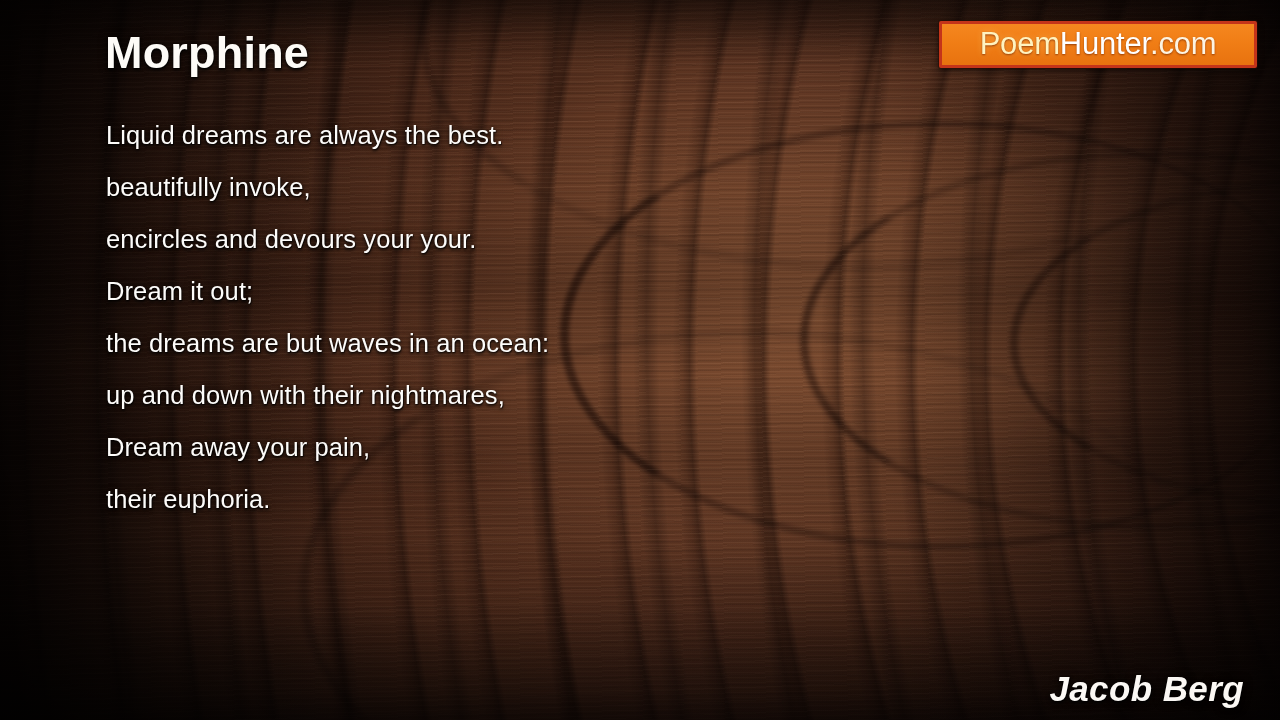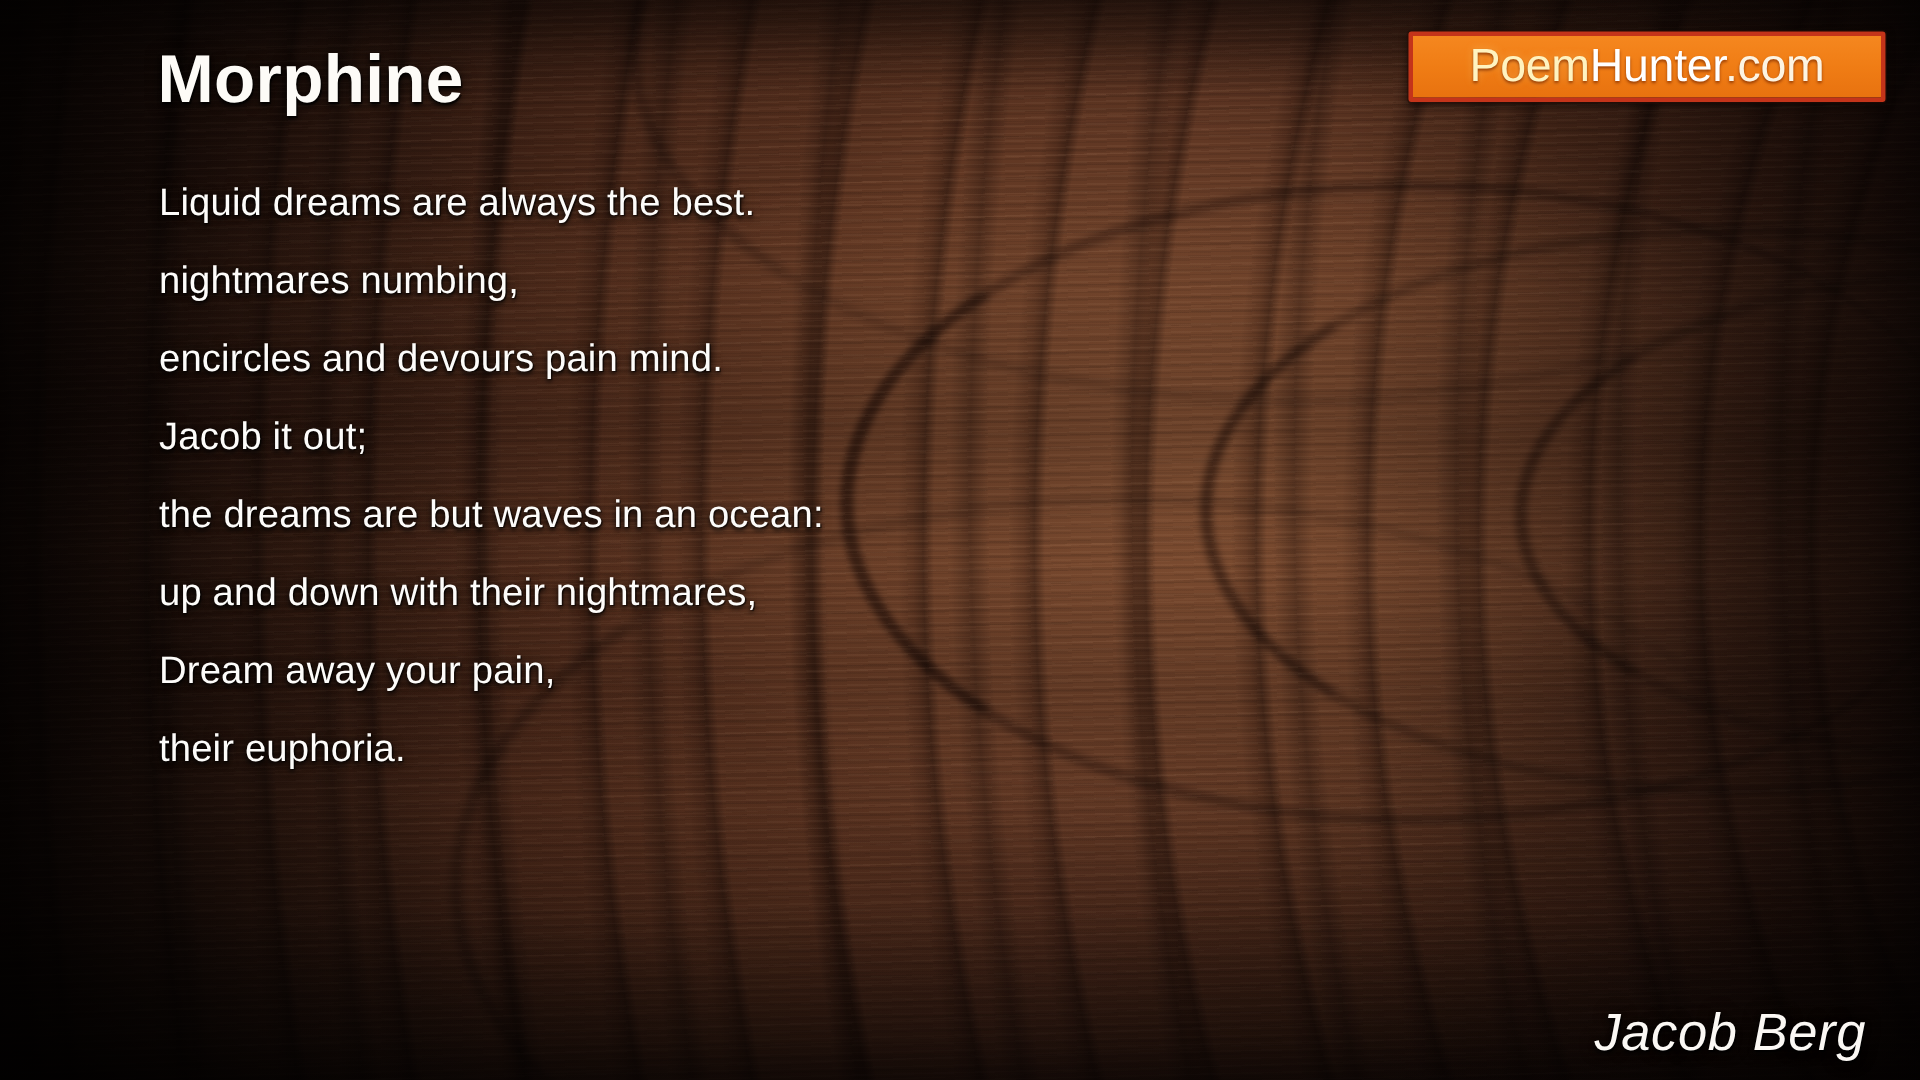--- a/index.html
+++ b/index.html
@@ -209,21 +209,21 @@
       0 0 7px rgba(0,0,0,0.50),
       1px 1px 0 rgba(0,0,0,0.45);
     white-space:nowrap;
   }
 
   #poem-author {
     position:absolute;
     right:36px; bottom:11px;
     font-size:35px;
     font-style:italic;
-    font-weight:400;
+    font-weight:700;
     letter-spacing:0.4px;
     color:#fbf8f4;
     text-shadow:
       0 2px 4px rgba(0,0,0,0.88),
       0 0 10px rgba(0,0,0,0.6),
       1px 1px 0 rgba(0,0,0,0.5);
     white-space:nowrap;
     margin-left:44px;
   }
 
@@ -282,23 +282,23 @@
   <div class="wood-grain-fine"></div>
   <div class="wood-bands"></div>
   <div class="wood-vignette"></div>
 
   <div class="content">
 
     <h1 id="poem-title">Morphine</h1>
 
     <div id="poem-body">
       <div class="poem-line">Liquid dreams are always the best.</div>
-      <div class="poem-line">nightmares numbing,</div>
-      <div class="poem-line">encircles and devours pain mind.</div>
-      <div class="poem-line">Jacob it out;</div>
+      <div class="poem-line">beautifully invoke,</div>
+      <div class="poem-line">encircles and devours your your.</div>
+      <div class="poem-line">Dream it out;</div>
       <div class="poem-line">the dreams are but waves in an ocean:</div>
       <div class="poem-line">up and down with their nightmares,</div>
       <div class="poem-line">Dream away your pain,</div>
       <div class="poem-line">their euphoria.</div>
     </div>
 
     <div id="poem-author">Jacob Berg</div>
 
     <div id="site-logo">
       <span id="site-logo-text">

